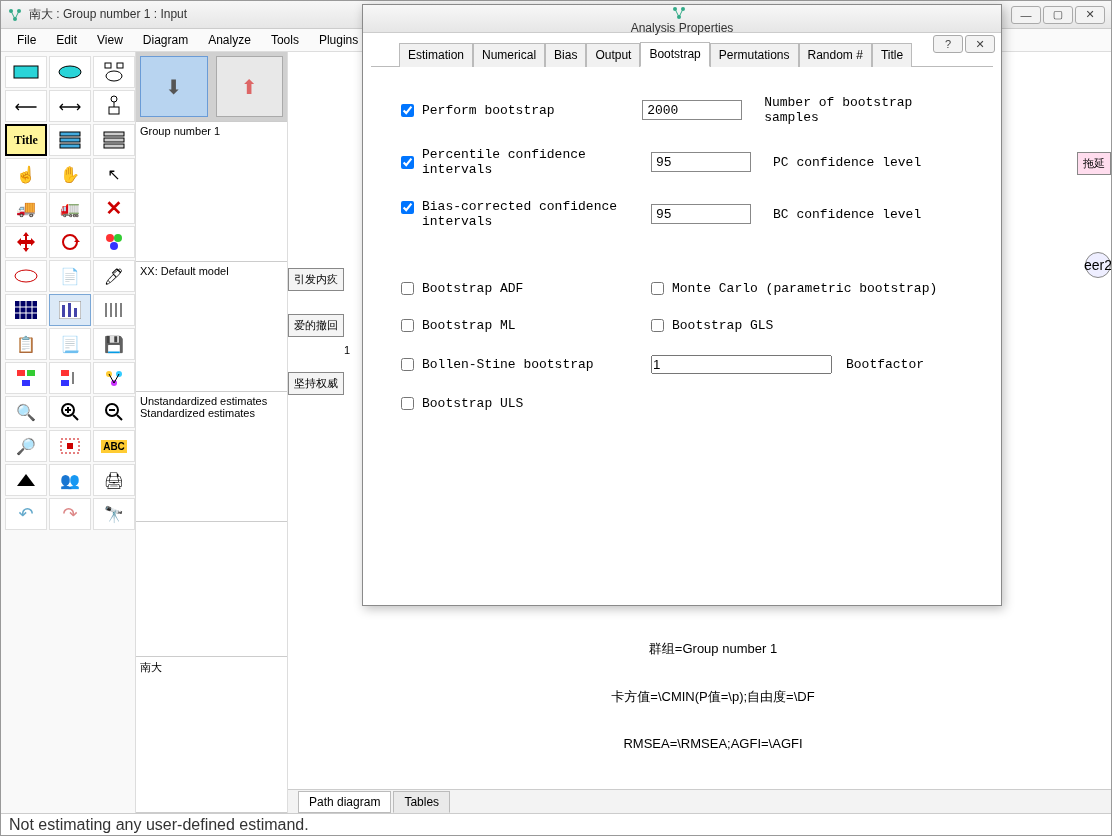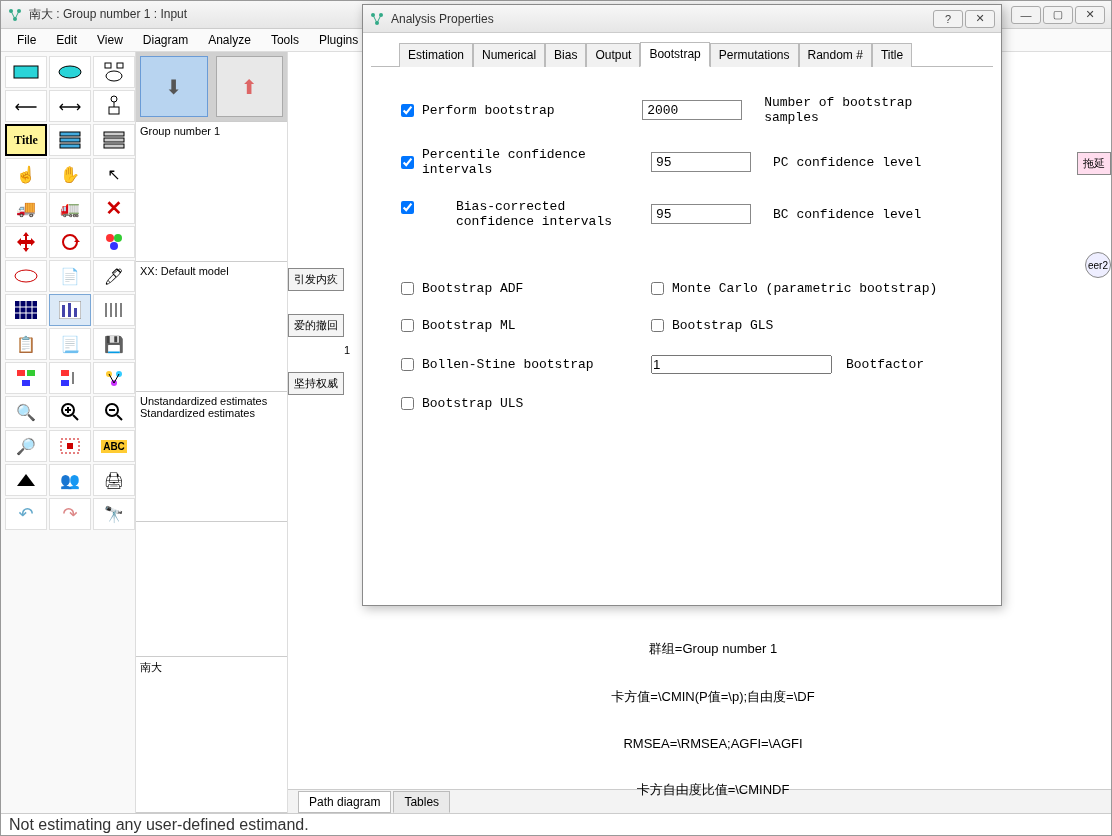--- a/index.html
+++ b/index.html
@@ -48,34 +48,34 @@
 
 .bottom-bar { height: 24px; border-top: 1px solid #ccc; display:flex; align-items:center; background:#f3f3f3; }
 .bottom-tab { padding: 3px 10px; border: 1px solid #bbb; background:#fff; margin-right:2px; font-size:12px; }
 .bottom-tab.active { background:#eaeaea; border-bottom:1px solid #eaeaea; }
 
 
 .statusbar { height: 22px; border-top: 1px solid #ccc; display:flex; align-items:center; padding: 0 8px; background:#fff; font-size:16px; color:#333; }
 
 
 .dialog { position: absolute; left: 362px; top: 4px; width: 640px; height: 602px; background: #fff; border: 1px solid #8a8a8a; box-shadow: 2px 3px 10px rgba(0,0,0,0.25); display:flex; flex-direction:column; }
-.dialog .titlebar { background: linear-gradient(#f7f7f7,#e6e6e6); }
+.dialog .titlebar { background: linear-gradient(#f7f7f7,#e6e6e6); flex-direction: column; }
 .dlg-body { flex:1; padding: 8px 8px 12px 8px; display:flex; flex-direction:column; }
 
 
 .tabstrip { display:flex; border-bottom:1px solid #bbb; height:26px; align-items:flex-end;padding-left:28px; }
 .tab { padding: 4px 8px 5px 8px; border:1px solid #bbb; border-bottom:none; background:#f1f1f1; margin-right:0; font-size:12px; cursor:default; position:relative; top:1px; }
 .tab.active { background:#fff; border-bottom:1px solid #fff; z-index:2; }
 
 
 .tab-content { flex:1; padding: 28px 30px; font-family: "Courier New", monospace; font-size: 13px; }
 .form-row { display:flex; align-items:center; margin-bottom: 22px; }
 .form-row.split { justify-content: flex-start; gap: 0; }
 .form-row .cb-area { display:flex; align-items:center; width: 250px; }
-.form-row .cb-area.tall { align-items:flex-start;gap:34px; }
+.form-row .cb-area.tall { align-items:flex-start; }
 .form-row .input-area { display:flex; align-items:center; gap: 22px; }
 .form-row input[type=checkbox] { margin-right: 8px; }
 .form-row input[type=text] { width: 100px; height: 20px; border:1px solid #888; padding: 1px 4px; font-family:"Courier New",monospace; font-size:13px; }
 .form-row .lbl { }
 .section-gap { height: 30px; }
 .col2 { display:grid; grid-template-columns: 250px 1fr; row-gap: 22px; column-gap: 0; }
 .col2 .cell { display:flex; align-items:center; }
 </style>
 </head>
 <body>
@@ -312,26 +312,25 @@
       </div>
     </div>
 
     <div class="canvas" style="display:flex;flex-direction:column">
       <div style="flex:1;position:relative;">
         <div class="canvas-node" style="left:0;top:216px">引发内疚</div>
         <div class="canvas-node" style="left:0;top:262px">爱的撤回</div>
         <div class="canvas-node" style="left:0;top:320px">坚持权威</div>
         <div class="canvas-text" style="left:56px;top:292px;font-size:11px">1</div>
         <div class="canvas-node" style="right:0;top:100px;background:#fde;">拖延</div>
-        <div style="position:absolute;right:0;top:200px;width:26px;height:26px;border:1px solid #888;border-radius:50%;background:#eef;display:flex;align-items:center;justify-content:center;font-size:10px">eer2</div>
+        <div style="position:absolute;right:0;top:200px;width:26px;height:26px;border:1px solid #888;border-radius:50%;background:#eef;display:flex;align-items:center;justify-content:center;font-size:14px">eer2</div>
         <div class="canvas-text" style="left:300px;top:558px;width:250px">
           <div>群组=Group number 1</div>
           <div>卡方值=\CMIN(P值=\p);自由度=\DF</div>
           <div>RMSEA=\RMSEA;AGFI=\AGFI</div>
-          <div>卡方自由度比值=\CMINDF</div>
         </div>
       </div>
       <div class="bottom-bar">
         <div style="width:10px"></div>
         <div class="bottom-tab">Path diagram</div>
         <div class="bottom-tab active">Tables</div>
       </div>
     </div>
   </div>
 

